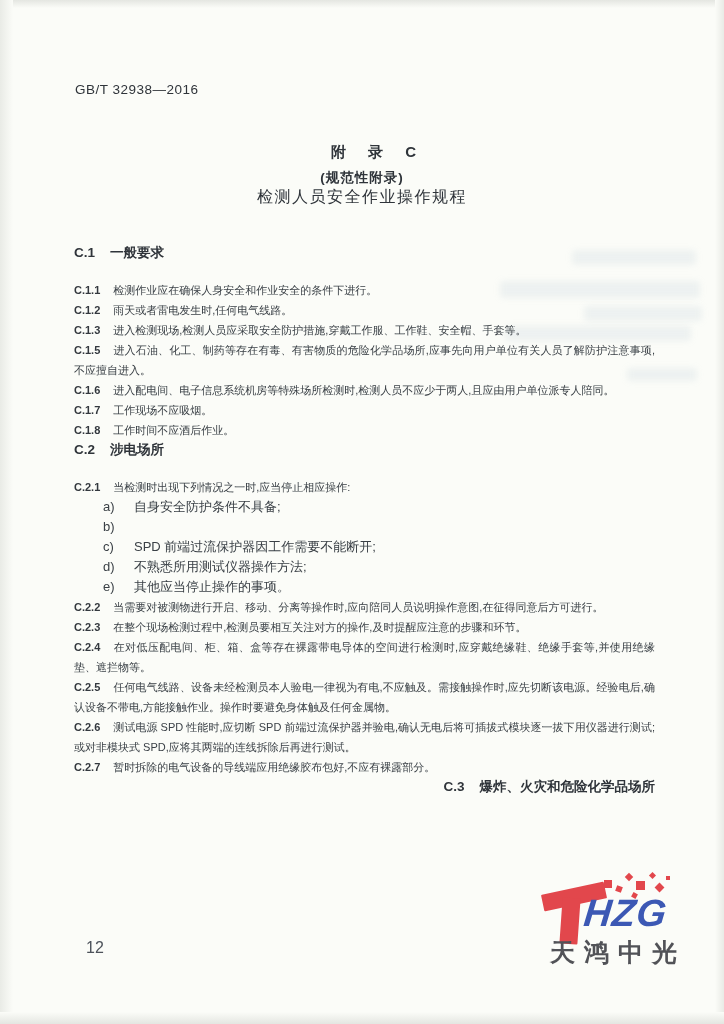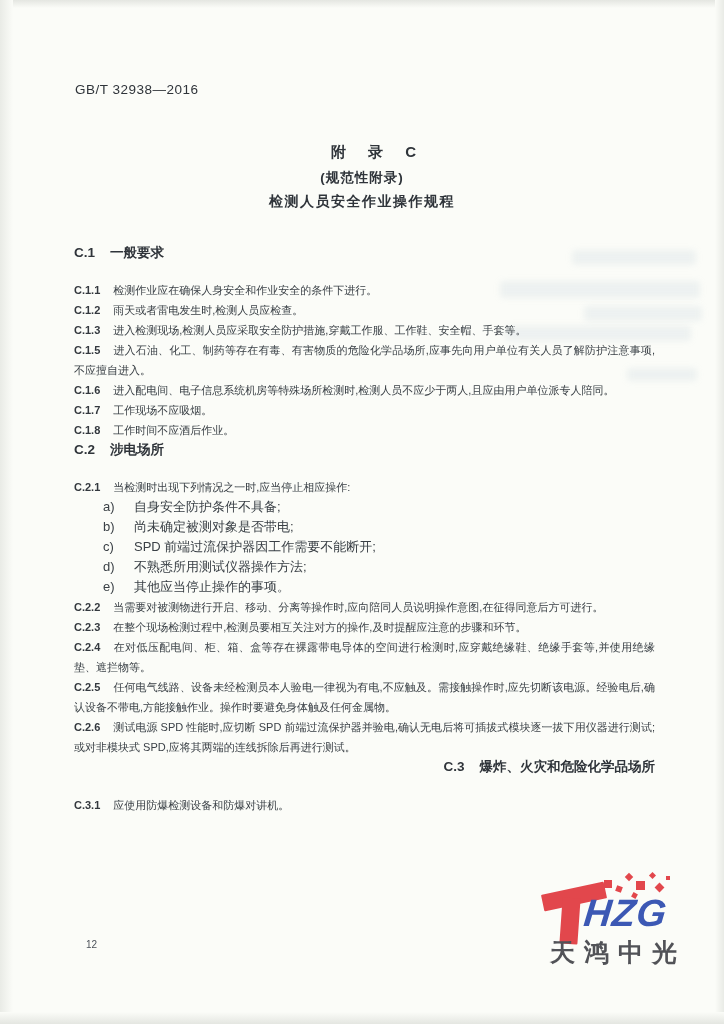--- a/index.html
+++ b/index.html
@@ -16,38 +16,38 @@
   .edge-right{right:0;top:0;width:9px;height:1024px;background:linear-gradient(270deg,#e9ebe6,#fbfcf8);}
   .edge-bottom{left:0;bottom:0;width:724px;height:12px;background:linear-gradient(0deg,#e4e6e1,#fbfcf8);}
 
   .doc-header{
     position:absolute;left:75px;top:82px;
     font-size:13.5px;font-weight:400;color:#2f343a;letter-spacing:.5px;
   }
 
   .title-block{position:absolute;left:0;top:143px;width:724px;text-align:center;color:#2f343a;}
   .appendix-title{font-size:15px;font-weight:700;letter-spacing:9px;margin-bottom:7px;margin-left:32px;}
-  .appendix-subtitle{font-size:13.5px;font-weight:700;margin-bottom:6px;letter-spacing:1px;}
-  .appendix-name{font-size:14px;font-weight:700;letter-spacing:1.5px;}
+  .appendix-subtitle{font-size:13.5px;font-weight:700;letter-spacing:1px;}
+  .appendix-name{font-size:16px;font-weight:400;letter-spacing:1.5px;}
 
   .content{position:absolute;left:74px;top:243px;width:581px;}
 
   .sec-heading{font-size:13.5px;font-weight:700;color:#2f343a;line-height:20px;margin:0 0 17px 0;}
   .sec-heading .sh-num{padding-right:15px;}
   .sec-heading.later{}
   .sec-heading.last{margin-bottom:18px;text-align:right;}
 
   p.clause{margin:0;font-size:11px;line-height:20px;text-align:justify;color:#3a4046;}
   p.clause .cnum{font-weight:700;color:#33383e;padding-right:13px;white-space:nowrap;}
 
   .list-row{display:flex;font-size:13px;line-height:20px;}
   .list-row .li-label{flex:none;width:31px;padding-left:29px;color:#3a4046;}
   .list-row .li-text{flex:auto;text-align:justify;}
 
-  .page-number{position:absolute;left:86px;top:939px;font-size:10px;color:#4c525a;}
+  .page-number{position:absolute;left:86px;top:939px;font-size:16px;color:#4c525a;}
 
   
   .bleed{position:absolute;background:rgba(148,168,190,.13);border-radius:4px;filter:blur(3px);}
   .bleed.b1{left:572px;top:250px;width:124px;height:15px;}
   .bleed.b2{left:500px;top:281px;width:200px;height:17px;}
   .bleed.b3{left:584px;top:306px;width:118px;height:15px;}
   .bleed.b4{left:505px;top:326px;width:186px;height:15px;}
   .bleed.b5{left:627px;top:368px;width:70px;height:13px;}
 
   
@@ -95,64 +95,63 @@
   <div class="appendix-name">检测人员安全作业操作规程</div>
 </div>
 
 <div class="content">
 
   <div class="sec-heading">
     <span class="sh-num">C.1</span><span>一般要求</span>
   </div>
 
   <p class="clause"><span class="cnum">C.1.1</span><span>检测作业应在确保人身安全和作业安全的条件下进行。</span></p>
-  <p class="clause"><span class="cnum">C.1.2</span><span>雨天或者雷电发生时,检测人员应检查。</span></p>
+  <p class="clause"><span class="cnum">C.1.2</span><span>雨天或者雷电发生时,任何电气线路。</span></p>
   <p class="clause"><span class="cnum">C.1.3</span><span>进入检测现场,检测人员应采取安全防护措施,穿戴工作服、工作鞋、安全帽、手套等。</span></p>
   <p class="clause"><span class="cnum">C.1.5</span><span>进入石油、化工、制药等存在有毒、有害物质的危险化学品场所,应事先向用户单位有关人员了解防护注意事项,不应擅自进入。</span></p>
   <p class="clause"><span class="cnum">C.1.6</span><span>进入配电间、电子信息系统机房等特殊场所检测时,检测人员不应少于两人,且应由用户单位派专人陪同。</span></p>
   <p class="clause"><span class="cnum">C.1.7</span><span>工作现场不应吸烟。</span></p>
   <p class="clause"><span class="cnum">C.1.8</span><span>工作时间不应酒后作业。</span></p>
 
   <div class="sec-heading later">
     <span class="sh-num">C.2</span><span>涉电场所</span>
   </div>
 
   <p class="clause"><span class="cnum">C.2.1</span><span>当检测时出现下列情况之一时,应当停止相应操作:</span></p>
   <div class="list-row">
       <span class="li-label">a)</span>
       <span class="li-text">自身安全防护条件不具备;</span>
     </div>
   <div class="list-row">
       <span class="li-label">b)</span>
-      <span class="li-text">尚未确定被测对象是否带电;</span>
     </div>
   <div class="list-row">
       <span class="li-label">c)</span>
       <span class="li-text">SPD 前端过流保护器因工作需要不能断开;</span>
     </div>
   <div class="list-row">
       <span class="li-label">d)</span>
       <span class="li-text">不熟悉所用测试仪器操作方法;</span>
     </div>
   <div class="list-row">
       <span class="li-label">e)</span>
       <span class="li-text">其他应当停止操作的事项。</span>
     </div>
 
   <p class="clause"><span class="cnum">C.2.2</span><span>当需要对被测物进行开启、移动、分离等操作时,应向陪同人员说明操作意图,在征得同意后方可进行。</span></p>
   <p class="clause"><span class="cnum">C.2.3</span><span>在整个现场检测过程中,检测员要相互关注对方的操作,及时提醒应注意的步骤和环节。</span></p>
   <p class="clause"><span class="cnum">C.2.4</span><span>在对低压配电间、柜、箱、盒等存在裸露带电导体的空间进行检测时,应穿戴绝缘鞋、绝缘手套等,并使用绝缘垫、遮拦物等。</span></p>
   <p class="clause"><span class="cnum">C.2.5</span><span>任何电气线路、设备未经检测员本人验电一律视为有电,不应触及。需接触操作时,应先切断该电源。经验电后,确认设备不带电,方能接触作业。操作时要避免身体触及任何金属物。</span></p>
   <p class="clause"><span class="cnum">C.2.6</span><span>测试电源 SPD 性能时,应切断 SPD 前端过流保护器并验电,确认无电后将可插拔式模块逐一拔下用仪器进行测试;或对非模块式 SPD,应将其两端的连线拆除后再进行测试。</span></p>
+  <p class="clause"><span class="cnum">C.2.7</span><span>暂时拆除的电气设备的导线端应用绝缘胶布包好,不应有裸露部分。</span></p>
 
   <div class="sec-heading later last">
     <span class="sh-num">C.3</span><span>爆炸、火灾和危险化学品场所</span>
   </div>
 
-  <p class="clause"><span class="cnum">C.3.1</span><span>应使用防爆检测设备和防爆对讲机。</span></p>
 </div>
 
 <div class="page-number">12</div>
 
 <div class="logo">
   <div class="logo-t-bar"></div>
   <div class="logo-t-stem"></div>
   <div class="px px1"></div>
   <div class="px px2"></div>
   <div class="px px3"></div>

